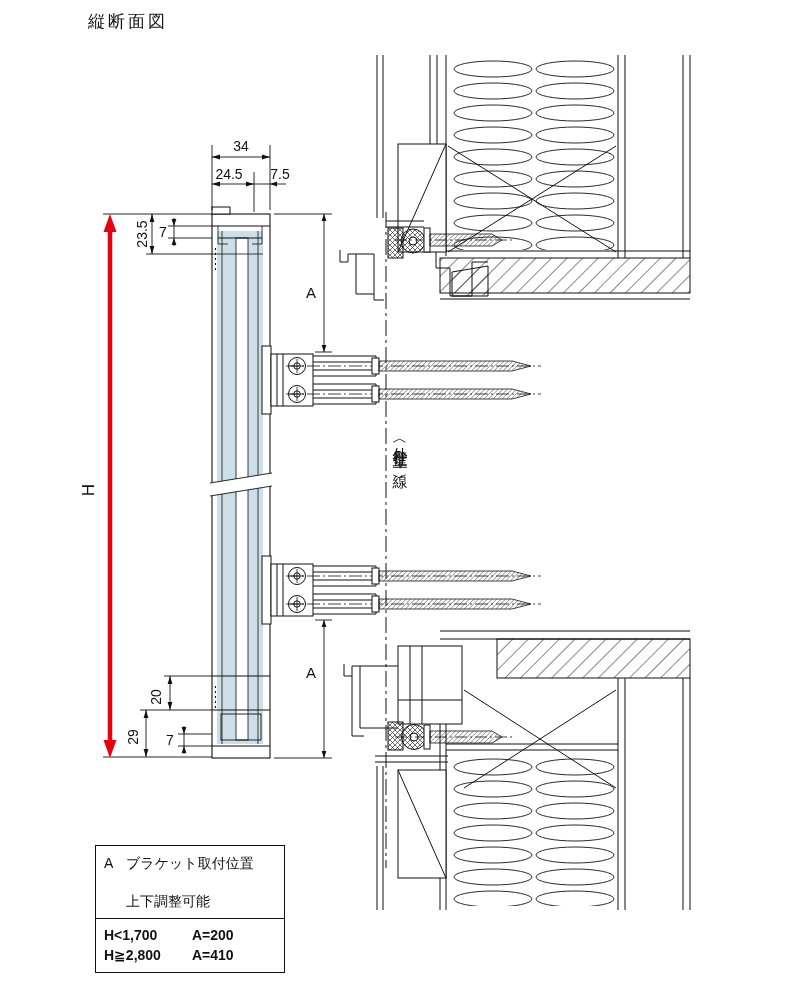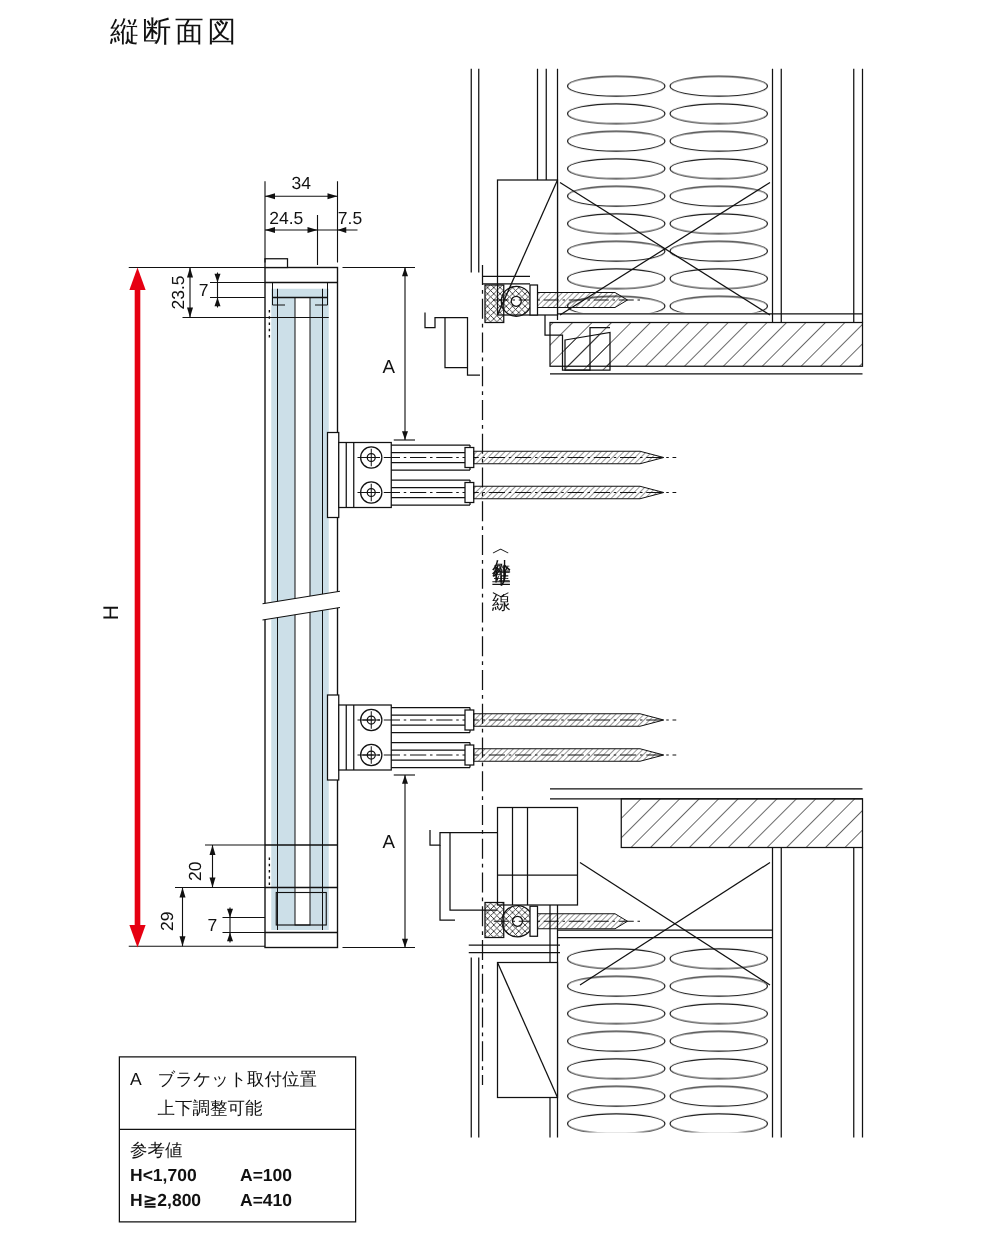--- a/index.html
+++ b/index.html
@@ -1,28 +1,28 @@
 <!DOCTYPE html>
 <html><head>
 <meta charset="utf-8">
 <style>
   html,body{margin:0;padding:0;background:#fff;}
   .stage{position:relative;width:800px;height:1000px;background:#fff;overflow:hidden;
          font-family:"Liberation Sans","DejaVu Sans",sans-serif;color:#111;}
   .stage svg{position:absolute;left:0;top:0;}
   svg text{font-family:"Liberation Sans","DejaVu Sans",sans-serif;}
-  .title{position:absolute;left:88px;top:10px;font-size:23px;letter-spacing:3px;font-weight:500;}
+  .title{position:absolute;left:88px;top:10px;font-size:17px;letter-spacing:3px;font-weight:500;}
   .wall-label{position:absolute;left:390px;top:434px;writing-mode:vertical-rl;
               font-size:15px;letter-spacing:2px;white-space:nowrap;}
   .legend{position:absolute;left:95px;top:845px;width:190px;border:1.6px solid #111;
           background:#fff;font-size:14px;line-height:1.45;box-sizing:border-box;}
   .legend-top{padding:7px 8px 6px 8px;border-bottom:1.6px solid #111;}
   .legend-row1{display:flex;gap:9px;}
   .legend-a{width:13px;flex:none;}
-  .legend-row2{margin-left:22px;margin-top:3px;}
+  .legend-row2{margin-left:22px;margin-top:18px;}
   .legend-bottom{padding:6px 8px 7px 8px;}
   .ref-row{display:flex;font-weight:bold;}
   .cond{width:88px;flex:none;}
 </style>
 </head>
 <body>
 
 <div class="stage">
 
   <div class="title">縦断面図</div>
@@ -297,24 +297,23 @@
 
   <div class="legend">
     <div class="legend-top">
       <div class="legend-row1">
         <span class="legend-a">A</span>
         <span>ブラケット取付位置</span>
       </div>
       <div class="legend-row2">上下調整可能</div>
     </div>
     <div class="legend-bottom">
-      <div>参考値</div>
       <div class="ref-row">
         <span class="cond">H&lt;1,700</span>
-        <span>A=100</span>
+        <span>A=200</span>
       </div>
       <div class="ref-row">
         <span class="cond">H≧2,800</span>
         <span>A=410</span>
       </div>
     </div>
   </div>
 
 </div>
 

